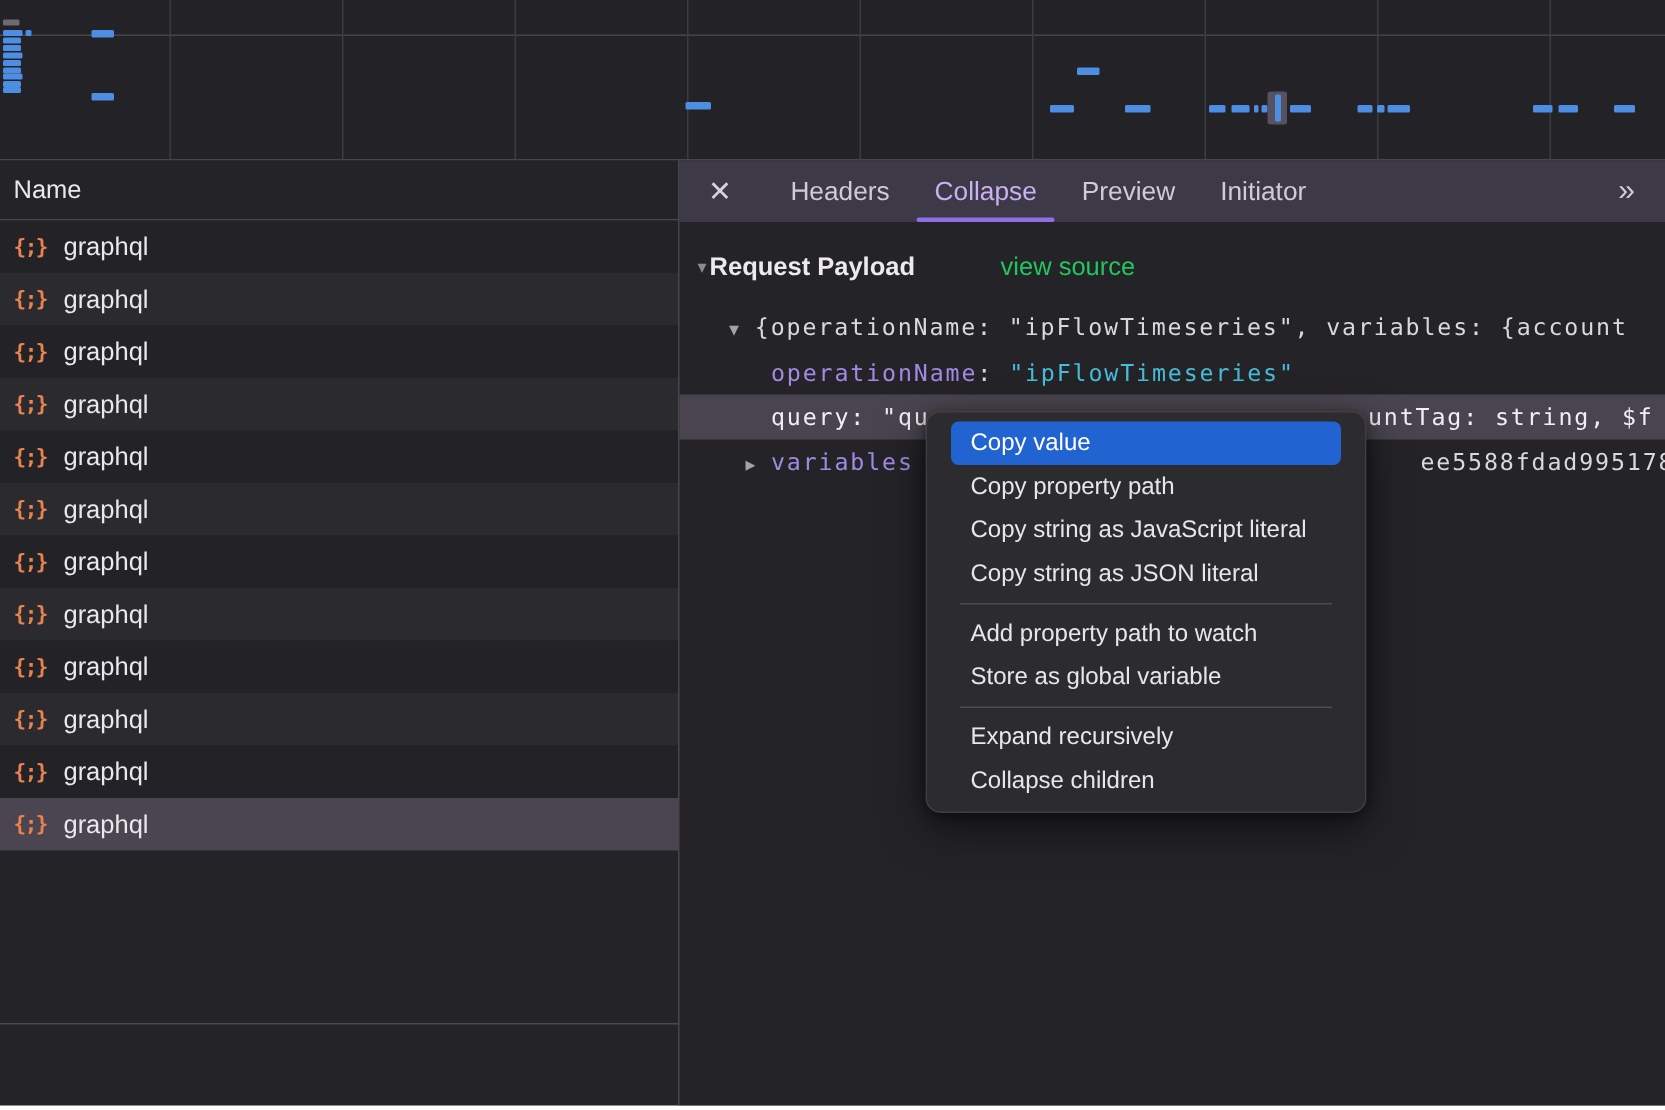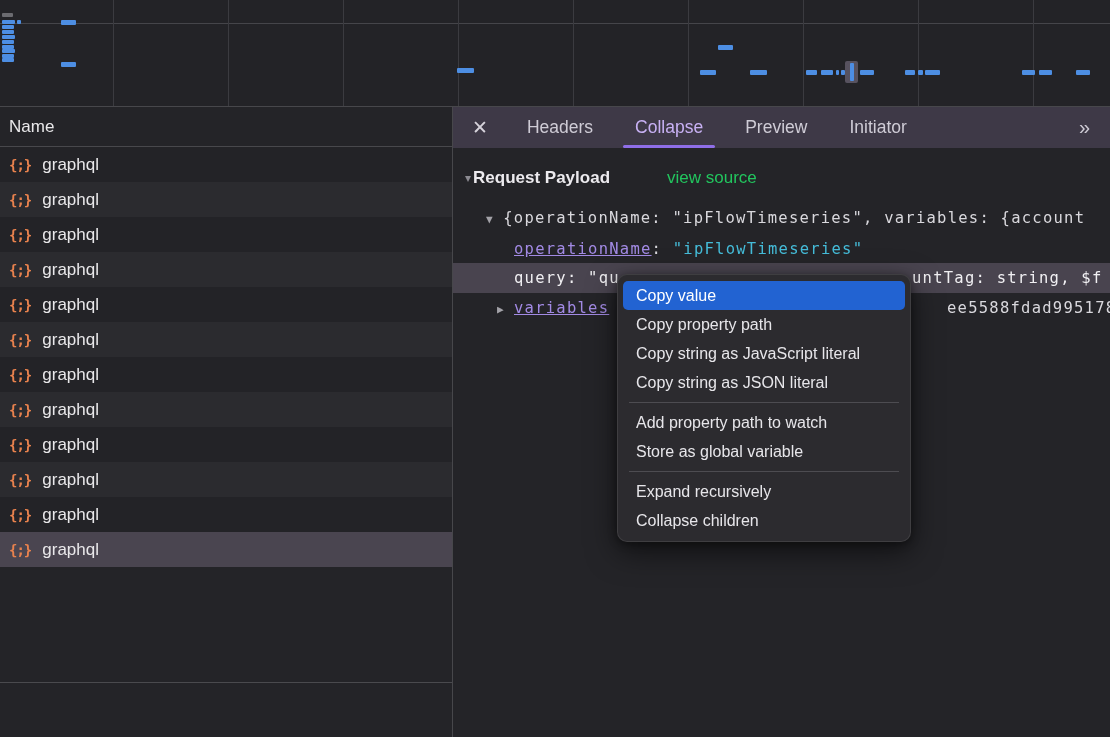--- a/index.html
+++ b/index.html
@@ -27,54 +27,54 @@
   .req-icon { color:#e8824e; font-family:"DejaVu Sans Mono", monospace; font-size:14px; font-weight:bold; letter-spacing:-1px; }
   .req-label { color:#e9e8ea; font-size:17px; }
 
   #v-divider { position:absolute; left:452px; top:107px; bottom:0; width:1px; background:#47474b; z-index:5; }
   #bottom-line { position:absolute; left:0; top:682px; width:1110px; height:1px; background:#4a4a4e; }
 
   
   #tabbar { position:absolute; left:453px; top:107px; width:657px; height:41px; background:#3e3947;
             display:flex; align-items:center; padding-left:19px; }
   #close-btn { color:#d6d3db; font-size:19px; margin-right:24px; cursor:default; }
-  #tab-strip { display:flex; height:100%; align-items:flex-start;gap:12px; }
+  #tab-strip { display:flex; height:100%; align-items:flex-start; }
   .tab { position:relative; height:100%; display:flex; align-items:center; padding:0 15px; font-size:17.5px; color:#cfccd6; cursor:default; }
   .tab.active { color:#c8b1f4; }
   .tab.active::after { content:""; position:absolute; left:3px; right:3px; bottom:0; height:3px; background:#8f6ee8; border-radius:2px; }
   #overflow-btn { margin-left:auto; margin-right:22px; color:#cfccd6; font-size:20px; letter-spacing:-2px; cursor:default; }
 
   
   #payload-pane { position:absolute; left:453px; top:148px; width:657px; bottom:0; background:#242428; }
 
   #payload-header { position:absolute; left:465px; top:165px; height:26px; display:flex; align-items:center; z-index:2; }
   #payload-caret { color:#8b8a91; font-size:12px; margin-right:2px; }
   #payload-title { color:#eceaee; font-size:17px; font-weight:bold; }
   #view-source { color:#22c55e; font-size:17px; margin-left:57px; cursor:default; }
 
   .mono { font-family:"DejaVu Sans Mono", monospace; font-size:15.5px; letter-spacing:1.25px; white-space:nowrap; }
   .tree-line { position:absolute; height:30px; line-height:30px; }
   .tri { color:#a3a2a8; font-size:11px; letter-spacing:0; }
-  .k { color:#a28ae4;text-decoration:underline; }
+  .k { color:#a28ae4; }
   .p { color:#d9d8dd; }
   .s { color:#45bcd9; }
   .w { color:#f0eff2; }
 
   #tree-preview { left:486px; top:203px; width:624px; overflow:hidden; }
   #row-operation { left:514px; top:234px; }
   #row-query { left:453px; top:263px; width:657px; background:#49444f; }
   #row-query .frag-left { position:absolute; left:61px; }
   #row-query .frag-right { position:absolute; left:459px; }
   #row-variables { left:497px; top:293px; width:613px; }
   #row-variables .vkey { position:absolute; left:17px; }
   #row-variables .frag-right { position:absolute; left:450px; }
 
   
   #context-menu { position:absolute; left:617px; top:274px; width:294px; background:#2c2b2f;
-                  border:1px solid rgba(255,255,255,0.09); border-radius:10px; padding:6px 5px;
+                  border:1px solid rgba(255,255,255,0.09); border-radius:10px; padding:6px 16px;
                   box-shadow:0 10px 30px rgba(0,0,0,0.55), 0 2px 8px rgba(0,0,0,0.4); z-index:50; }
   .menu-item { height:29px; line-height:29px; padding-left:13px; font-size:16px; color:#e7e6ea; border-radius:5px; cursor:default; }
   .menu-item.highlighted { background:#2263d2; color:#ffffff; }
   .menu-divider { height:1px; background:#4d4c51; margin:5px 6px; }
 </style>
 </head>
 <body>
 
 <div id="app">
 

